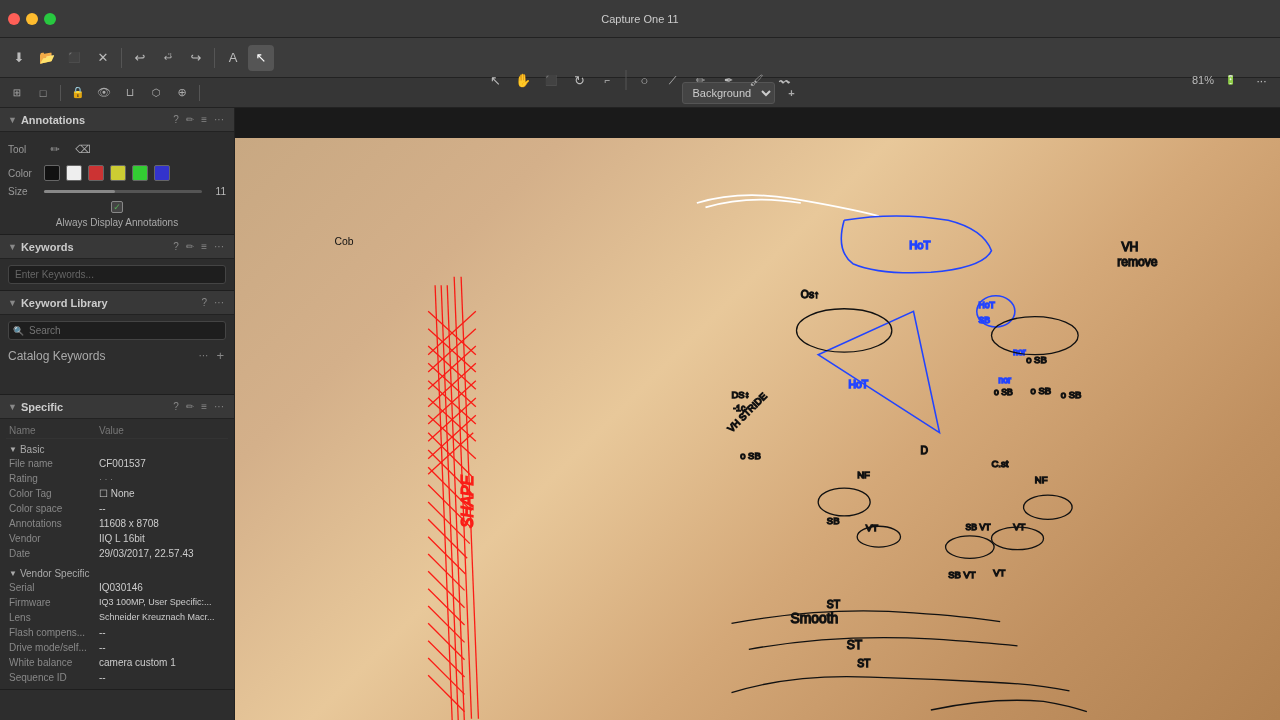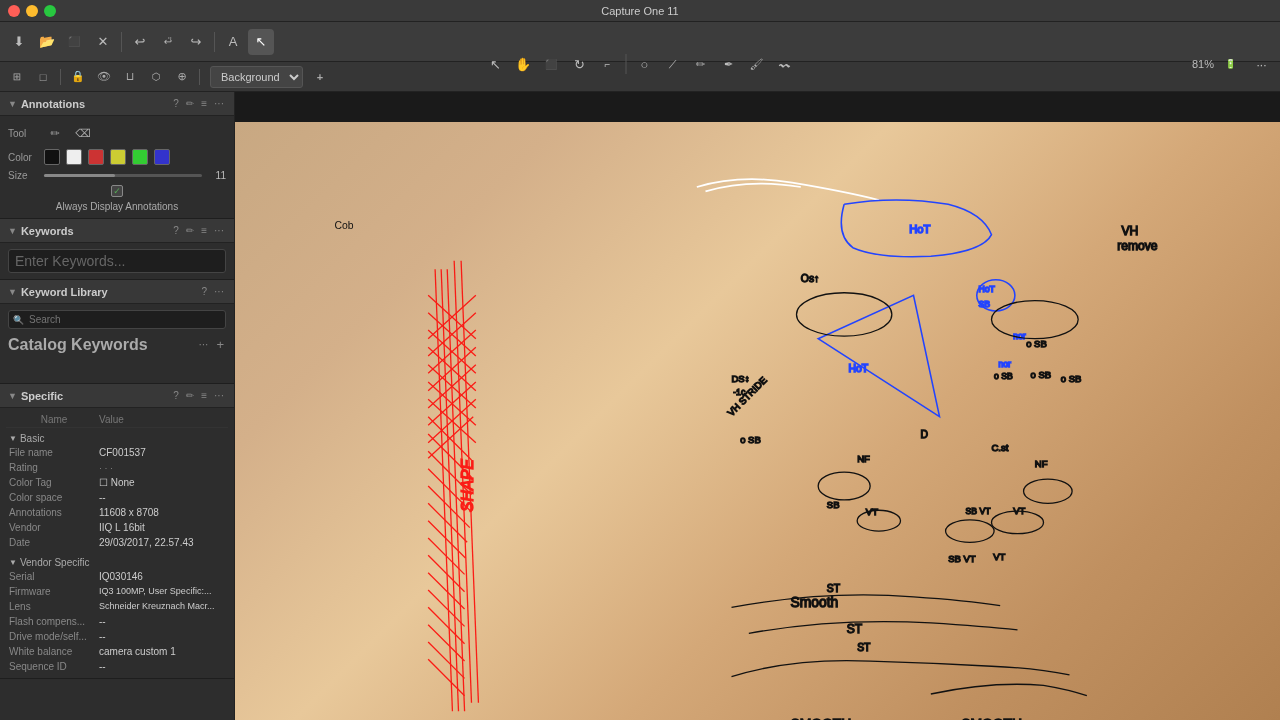--- a/index.html
+++ b/index.html
@@ -1,20 +1,20 @@
 <!DOCTYPE html>
 <html><head>
   <meta charset="utf-8">
   <style>
     * { box-sizing: border-box; margin: 0; padding: 0; }
     body { background: #2b2b2b; font-family: -apple-system, BlinkMacSystemFont, 'Helvetica Neue', Arial, sans-serif; font-size: 11px; color: #ccc; overflow: hidden; width: 1280px; height: 720px; }
 
     
     #titlebar {
-      height: 22px;
+      height: 38px;
       background: #3a3a3a;
       display: flex;
       align-items: center;
       justify-content: center;
       position: relative;
       border-bottom: 1px solid #222;
     }
     #titlebar .traffic-lights {
       position: absolute;
       left: 8px;
@@ -148,41 +148,41 @@
     .checkbox-icon.checked::after { content: '✓'; font-size: 9px; color: #5a5; }
 
     
     .keywords-input {
       width: 100%;
       background: #1e1e1e;
       border: 1px solid #444;
       border-radius: 3px;
       color: #ccc;
       padding: 3px 6px;
-      font-size: 14px;
+      font-size: 10px;
       outline: none;
     }
     .keywords-input::placeholder { color: #666; }
 
     
     .search-input {
       width: 100%;
       background: #1e1e1e;
       border: 1px solid #444;
       border-radius: 3px;
       color: #ccc;
       padding: 3px 6px 3px 20px;
       font-size: 10px;
       outline: none;
     }
     .search-wrapper { position: relative; margin-bottom: 6px; }
     .search-wrapper .search-icon-sm { position: absolute; left: 5px; top: 50%; transform: translateY(-50%); font-size: 9px; color: #666; }
 
     .catalog-keywords-row { display: flex; align-items: center; justify-content: space-between; margin-top: 4px; }
-    .catalog-label { font-size: 16px; color: #aaa; font-weight: bold; }
+    .catalog-label { font-size: 12px; color: #aaa; }
     .catalog-actions { display: flex; gap: 4px; }
 
     
     .meta-table { width: 100%; border-collapse: collapse; }
     .meta-table td { padding: 2px 3px; font-size: 10px; vertical-align: top; }
     .meta-table .col-name { color: #888; width: 90px; }
     .meta-table .col-value { color: #ccc; }
     .meta-section-header { font-size: 10px; color: #aaa; padding: 3px 3px 1px; display: flex; align-items: center; gap: 3px; }
     .meta-section-header .chevron-sm { font-size: 8px; }
     .rating-dots { color: #888; font-size: 9px; }
@@ -225,21 +225,21 @@
     #annotations-overlay {
       position: absolute;
       top: 0; left: 0;
       width: 100%;
       height: 100%;
       pointer-events: none;
     }
 
     
     .meta-col-headers { display: flex; padding: 2px 3px; border-bottom: 1px solid #333; margin-bottom: 2px; }
-    .meta-col-h { font-size: 10px; color: #777; text-align: center; }
+    .meta-col-h { font-size: 10px; color: #777; }
     .meta-col-h:first-child { width: 90px; }
   </style>
 </head>
 <body>
 
 <div id="titlebar">
   <div class="traffic-lights">
     <div class="tl tl-close"></div>
     <div class="tl tl-min"></div>
     <div class="tl tl-max"></div>
@@ -285,21 +285,21 @@
 <div id="secondary-toolbar">
   <button class="icon-btn-sm" title="Grid View" style="font-size:10px;">⊞</button>
   <button class="icon-btn-sm" title="Single View">□</button>
   <div class="sep-v"></div>
   <button class="icon-btn-sm" style="font-size:11px;">🔒</button>
   <button class="icon-btn-sm" style="font-size:11px;">👁</button>
   <button class="icon-btn-sm" style="font-size:11px;">⊔</button>
   <button class="icon-btn-sm" style="font-size:10px;">⬡</button>
   <button class="icon-btn-sm" style="font-size:11px;">⊕</button>
   <div class="sep-v"></div>
-  <div style="flex:1; display:flex; align-items:center; justify-content:flex-start; gap:6px; padding-left:4px;">
+  <div style="flex:1; display:flex; align-items:center; justify-content:center; gap:6px; padding-left:4px;">
     <select class="view-select">
       <option>Background</option>
       <option>Standard</option>
       <option>Black</option>
       <option>White</option>
       <option>Custom</option>
     </select>
     <button class="icon-btn-sm" style="font-weight:bold;">+</button>
   </div>
 </div>

